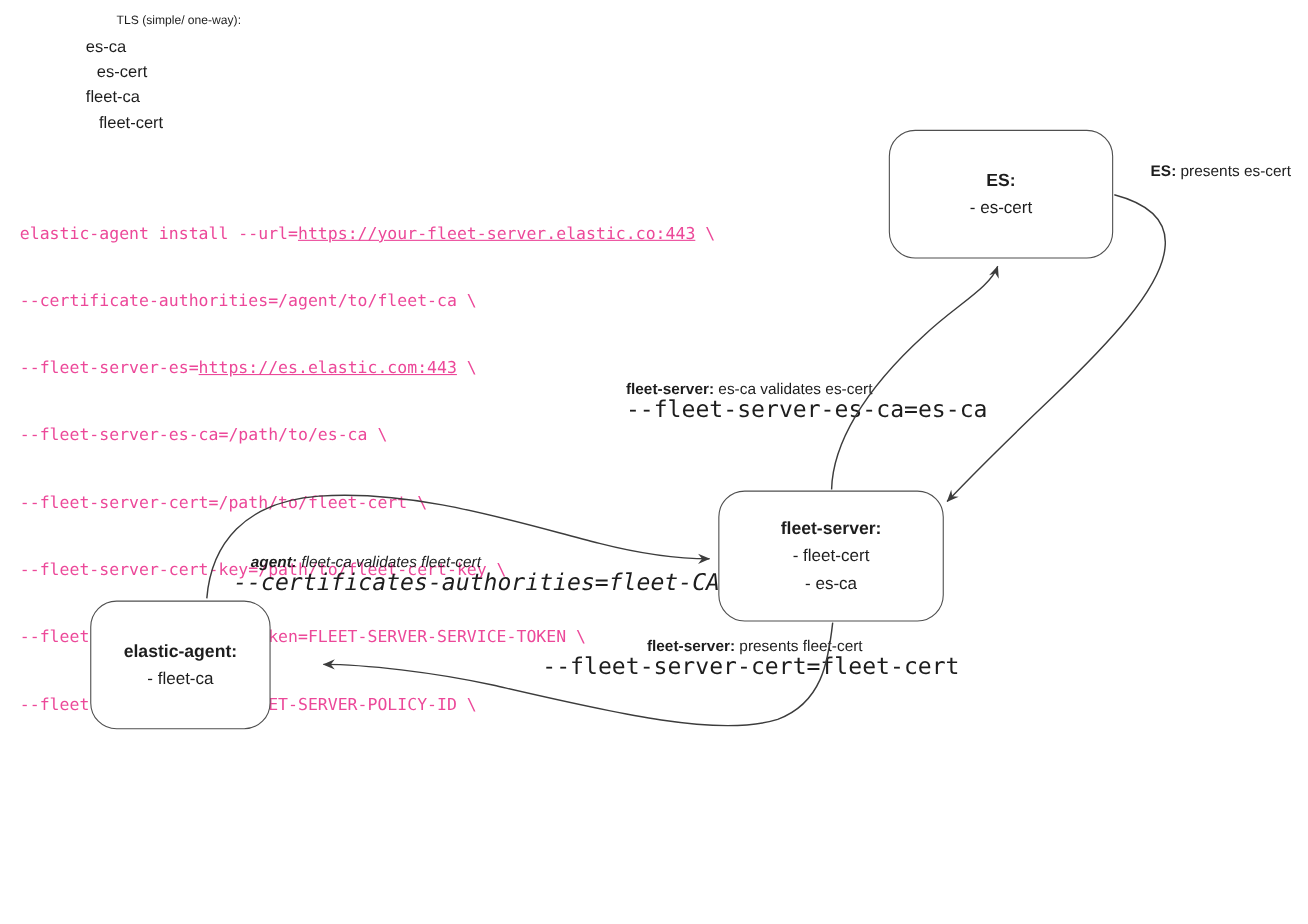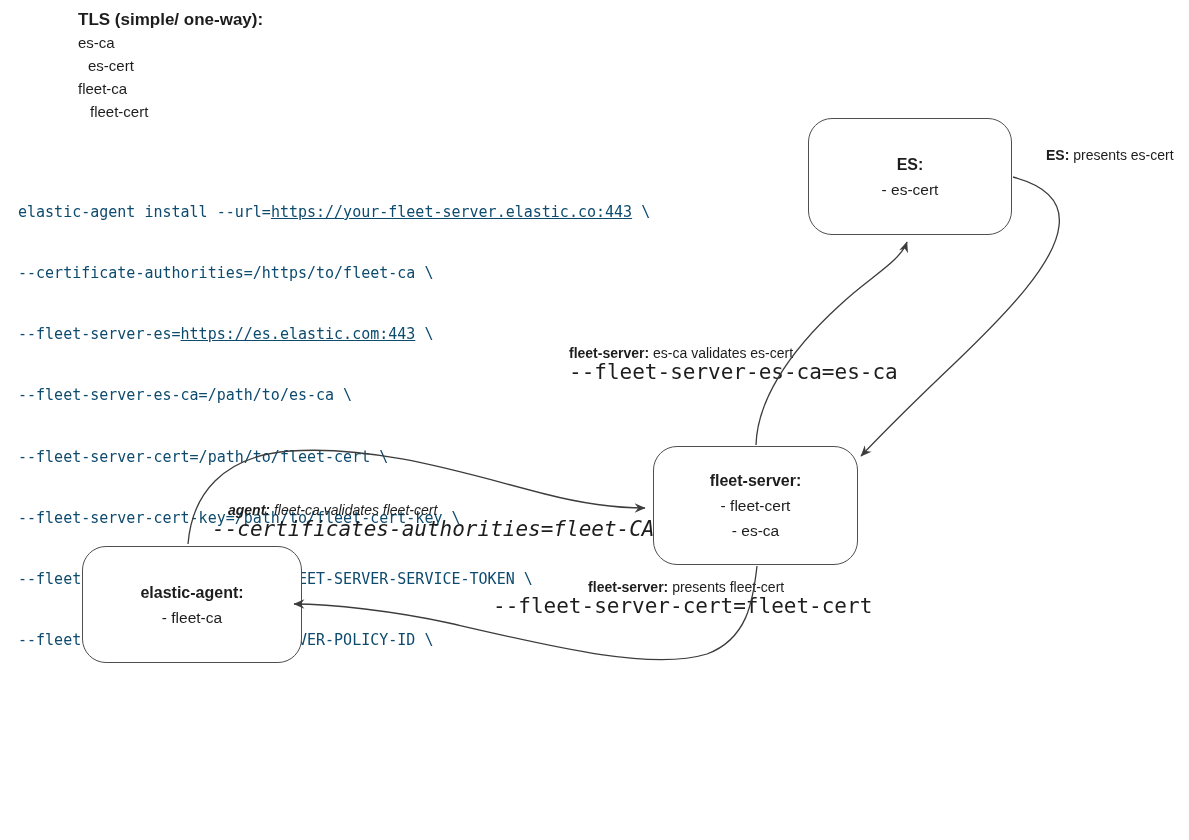--- a/index.html
+++ b/index.html
@@ -2,40 +2,40 @@
 <html><head>
 <meta charset="utf-8">
 <style>
   html,body{margin:0;padding:0;}
   body{
     width:1189px;height:840px;position:relative;background:#ffffff;
     font-family:"Liberation Sans", sans-serif;color:#1d1d1d;overflow:hidden;
   }
   
   .legend{position:absolute;left:78px;top:8px;font-size:15px;line-height:23px;}
-  .legend .legend-title{font-weight:bold;font-size:17px;}
+  .legend .legend-title{font-weight:normal;font-size:11px;margin-left:28px;}
   .legend .indent1{padding-left:10px;}
   .legend .indent2{padding-left:12px;}
   
   .code{
     position:absolute;left:18px;top:161px;
     font-family:"DejaVu Sans Mono", monospace;font-size:15px;line-height:20.4px;
-    color:#0c4a6e;white-space:pre;
+    color:#ec4899;white-space:pre;
   }
   .code .lnk{text-decoration:underline;cursor:pointer;}
   
   .node{
     position:absolute;background:#ffffff;border:1.5px solid #4f4f4f;border-radius:24px;
     display:flex;flex-direction:column;justify-content:center;align-items:center;
     text-align:center;font-size:15.5px;line-height:25px;box-sizing:border-box;z-index:1;
   }
   .node .node-title{font-weight:bold;font-size:16px;}
   #node-es{left:808px;top:118px;width:204px;height:117px;}
   #node-fleet{left:653px;top:446px;width:205px;height:119px;}
-  #node-agent{left:82px;top:546px;width:220px;height:117px;}
+  #node-agent{left:82px;top:546px;width:164px;height:117px;}
   
   .ann{position:absolute;font-size:14px;line-height:18px;z-index:2;padding-left:24px;}
   .ann b{font-weight:bold;}
   .ann .mono{font-family:"DejaVu Sans Mono", monospace;font-size:21px;line-height:20px;}
   #ann-es-presents{left:1022px;top:146px;}
   #ann-fs-validates{left:545px;top:344px;}
   #ann-agent-validates{left:188px;top:501px;font-style:italic;}
   #ann-agent-validates .l1{padding-left:16px;}
   #ann-fs-presents{left:469px;top:578px;text-align:center;}
   #ann-fs-presents .l1{padding-left:7px;}
@@ -48,21 +48,21 @@
 <div class="legend">
   <div class="legend-title">TLS (simple/ one-way):</div>
   <div>es-ca</div>
   <div class="indent1">es-cert</div>
   <div>fleet-ca</div>
   <div class="indent2">fleet-cert</div>
 </div>
 
 <div class="code">
   <div><span>elastic-agent install --url=</span><span class="lnk">https://your-fleet-server.elastic.co:443</span><span> \</span></div>
-  <div><span>--certificate-authorities=/https/to/fleet-ca \</span></div>
+  <div><span>--certificate-authorities=/agent/to/fleet-ca \</span></div>
   <div><span>--fleet-server-es=</span><span class="lnk">https://es.elastic.com:443</span><span> \</span></div>
   <div><span>--fleet-server-es-ca=/path/to/es-ca \</span></div>
   <div><span>--fleet-server-cert=/path/to/fleet-cert \</span></div>
   <div><span>--fleet-server-cert-key=/path/to/fleet-cert-key \</span></div>
   <div><span>--fleet-server-service-token=FLEET-SERVER-SERVICE-TOKEN \</span></div>
   <div><span>--fleet-server-policy=FLEET-SERVER-POLICY-ID \</span></div>
 </div>
 
 <div class="node" id="node-es">
   <div class="node-title">ES:</div>

